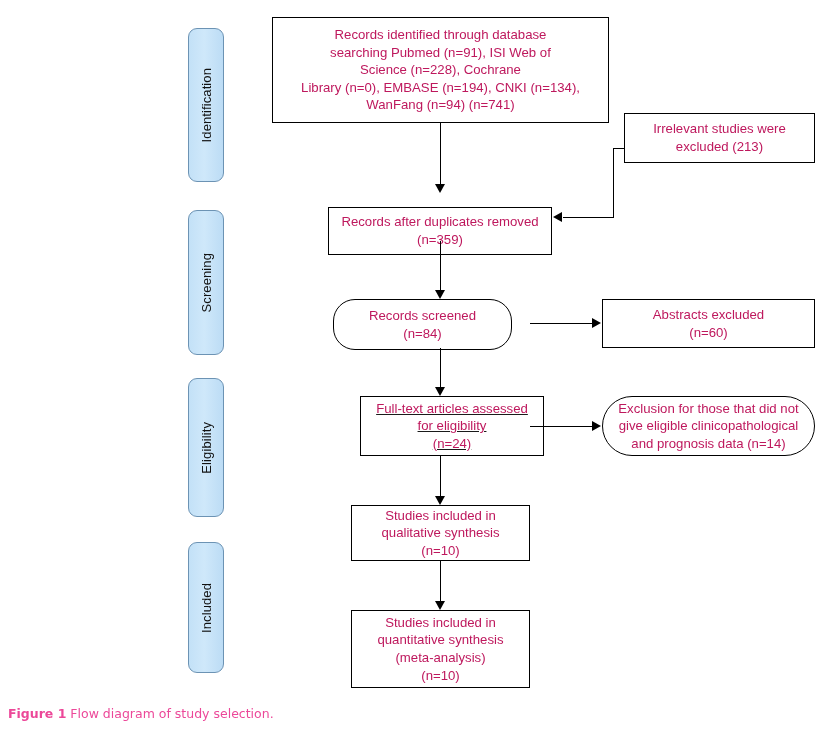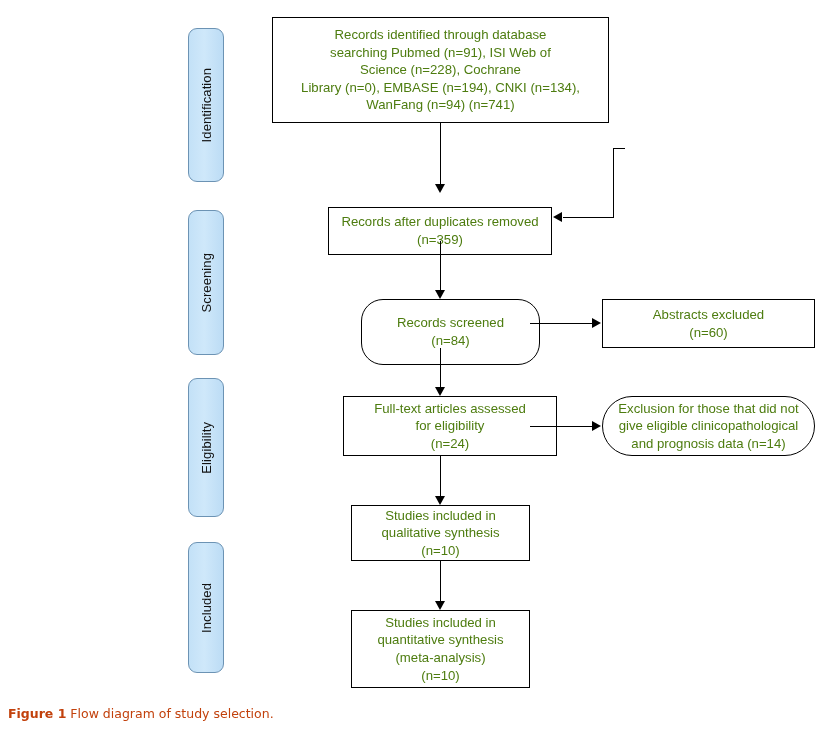--- a/index.html
+++ b/index.html
@@ -48,21 +48,21 @@
     background: #ffffff;
     border: 1.6px solid #000000;
     display: flex;
     align-items: center;
     justify-content: center;
     text-align: center;
   }
   .box-text {
     font-size: 13.2px;
     line-height: 1.33;
-    color: #4d7c0f;
+    color: #be185d;
     padding: 0 5px;
     white-space: pre-line;
   }
 
   
   .vline {
     position: absolute;
     width: 0;
     border-left: 1.6px solid #000000;
   }
@@ -96,21 +96,21 @@
     border-right: 9px solid #000000;
   }
 
   
   #caption {
     position: absolute;
     left: 8px;
     top: 706px;
     font-family: "DejaVu Sans", sans-serif;
     font-size: 12.5px;
-    color: #c2410c;
+    color: #ec4899;
     white-space: nowrap;
   }
   #caption .cap-strong {
     font-weight: bold;
   }
   #caption .cap-rest {
     font-weight: normal;
   }
 </style>
 </head>
@@ -135,37 +135,41 @@
   </div>
 
   <div class="box" style="left:272px; top:17px; width:337px; height:106px;">
     <span class="box-text">Records identified through database
 searching Pubmed (n=91), ISI Web of
 Science (n=228), Cochrane
 Library (n=0), EMBASE (n=194), CNKI (n=134),
 WanFang (n=94) (n=741)</span>
   </div>
 
+  <div class="box" style="left:624px; top:113px; width:191px; height:50px;">
+    <span class="box-text">Irrelevant studies were
+excluded (213)</span>
+  </div>
 
   <div class="box" style="left:328px; top:193px; width:224px; height:48px;margin-top:14px;">
     <span class="box-text">Records after duplicates removed
 (n=359)</span>
   </div>
 
-  <div class="box" style="left:361px; top:299px; width:179px; height:66px;border-radius:22px;">
+  <div class="box" style="left:333px; top:299px; width:179px; height:51px;border-radius:22px;">
     <span class="box-text">Records screened
 (n=84)</span>
   </div>
 
   <div class="box" style="left:602px; top:299px; width:213px; height:49px;justify-content:center;">
     <span class="box-text">Abstracts excluded
 (n=60)</span>
   </div>
 
-  <div class="box" style="left:343px; top:396px; width:214px; height:60px;">
+  <div class="box" style="left:360px; top:396px; width:184px; height:60px;text-decoration:underline;">
     <span class="box-text">Full-text articles assessed
 for eligibility
 (n=24)</span>
   </div>
 
   <div class="box" style="left:602px; top:396px; width:213px; height:60px;border-radius:30px;">
     <span class="box-text">Exclusion for those that did not
 give eligible clinicopathological
 and prognosis data (n=14)</span>
   </div>

